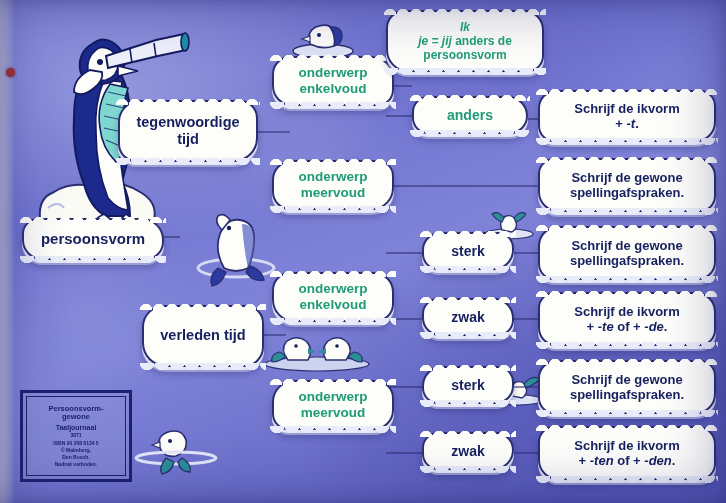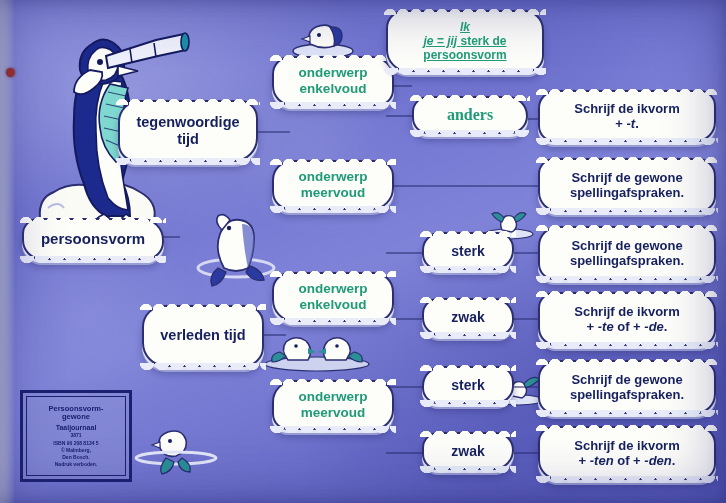--- a/index.html
+++ b/index.html
@@ -203,30 +203,30 @@
 
   <div class="floe" style="left:272px;top:272px;width:122px;height:50px;border-radius:18px 20px 18px 22px;">
     <span class="green b" style="font-size:13.5px;">onderwerp enkelvoud</span>
   </div>
 
   <div class="floe" style="left:272px;top:380px;width:122px;height:50px;border-radius:22px 18px 20px 16px;">
     <span class="green b" style="font-size:13.5px;">onderwerp meervoud</span>
   </div>
 
   <div class="floe" style="left:386px;top:10px;width:158px;height:62px;border-radius:18px 20px 16px 22px;">
-    <span class="green b" style="font-size:12px;text-decoration:underline;">
+    <span class="green b" style="font-size:12px;">
       <span class="it">Ik</span><br>
       <span class="it">je = jij</span>
-      <span>sterk de</span><br>
+      <span>anders de</span><br>
       <span>persoonsvorm</span>
     </span>
   </div>
 
   <div class="floe" style="left:412px;top:96px;width:116px;height:38px;border-radius:16px 20px 18px 16px;">
-    <span class="green b" style="font-size:16px;font-family:Liberation Serif, serif;">anders</span>
+    <span class="green b" style="font-size:14px;">anders</span>
   </div>
 
   <div class="floe" style="left:422px;top:232px;width:92px;height:38px;border-radius:18px 16px 20px 16px;">
     <span class="navy b" style="font-size:14px;">sterk</span>
   </div>
 
   <div class="floe" style="left:422px;top:298px;width:92px;height:38px;border-radius:16px 20px 16px 18px;">
     <span class="navy b" style="font-size:14px;">zwak</span>
   </div>
 

